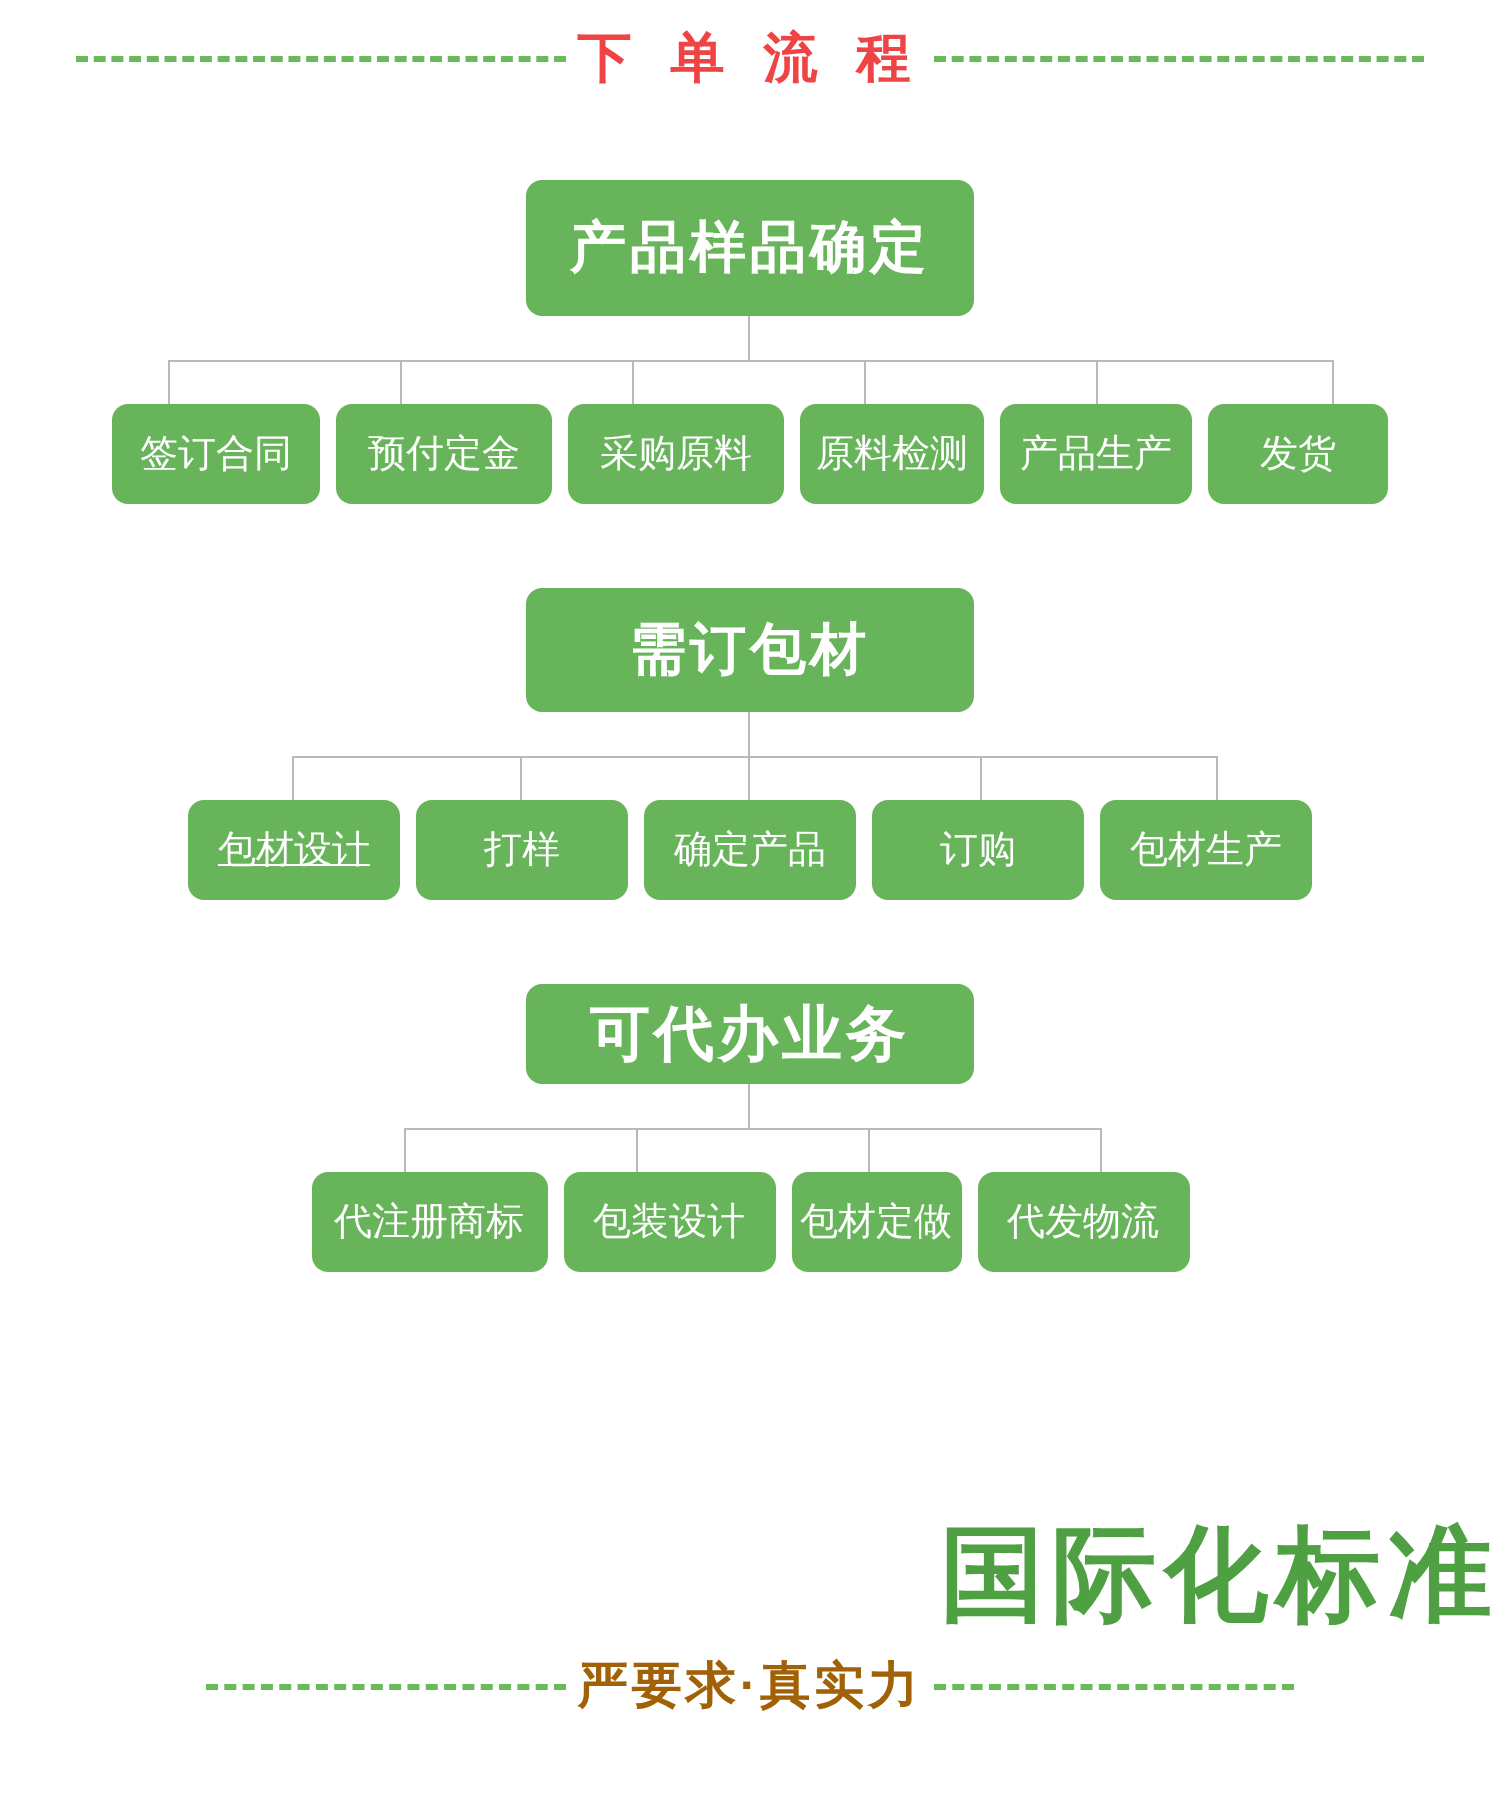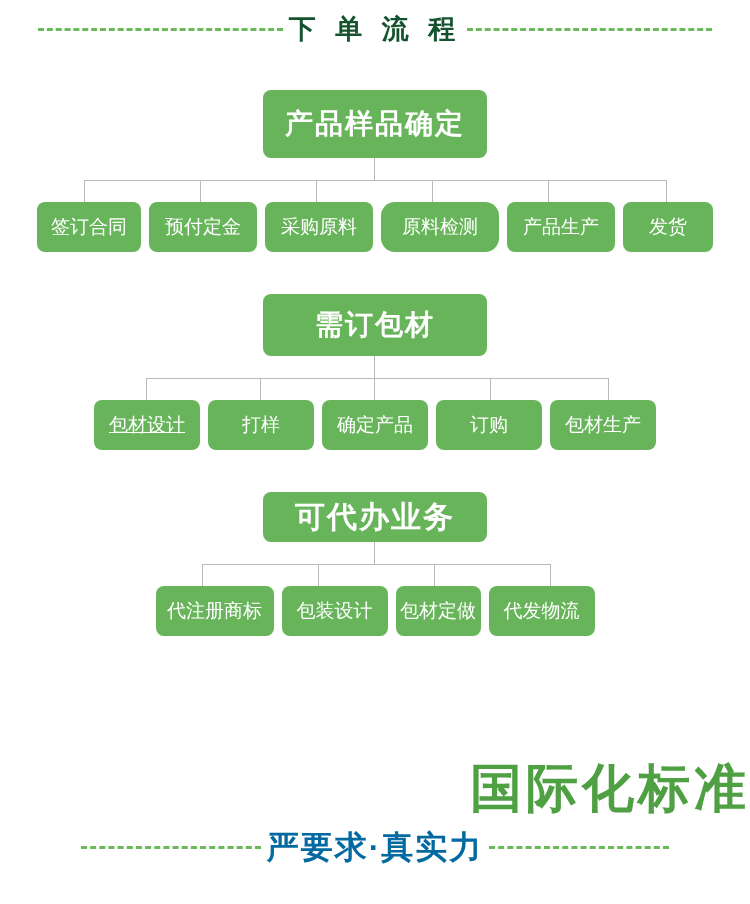--- a/index.html
+++ b/index.html
@@ -29,21 +29,21 @@
   .dash-line {
     height: 0;
     border-top: 3px dashed #6aba5c;
     flex: 0 0 auto;
   }
   .dash-line.left  { width: 245px; }
   .dash-line.right { width: 245px; }
   .header-title {
     font-size: 27px;
     font-weight: bold;
-    color: #14532d;
+    color: #ef4444;
     letter-spacing: 6px;
     padding: 0 6px;
     white-space: nowrap;
     line-height: 1;
   }
 
   
   .flow {
     position: absolute;
     top: 90px;
@@ -148,23 +148,23 @@
     margin-top: 14px;
     display: flex;
     align-items: center;
     justify-content: center;
   }
   .footer-sub-row .dash-line {
     border-top: 3px dashed #6aba5c;
     width: 180px;
   }
   .footer-sub {
-    font-size: 32px;
-    font-weight: bold;
-    color: #0369a1;
+    font-size: 25px;
+    font-weight: bold;
+    color: #a16207;
     letter-spacing: 2px;
     padding: 0 6px;
     white-space: nowrap;
     line-height: 1;
   }
 </style>
 </head>
 <body>
 
 <div class="header">
@@ -186,22 +186,22 @@
       <div class="conn-stub" style="left:200px;"></div>
       <div class="conn-stub" style="left:316px;"></div>
       <div class="conn-stub" style="left:432px;"></div>
       <div class="conn-stub" style="left:548px;"></div>
       <div class="conn-stub" style="left:666px;"></div>
     </div>
     <div class="child-row">
       <div class="child-box" style="width:104px;">签订合同</div>
       <div class="child-box" style="width:108px;">预付定金</div>
       <div class="child-box" style="width:108px;">采购原料</div>
-      <div class="child-box" style="width:118px;border-radius:14px;">原料检测</div>
-      <div class="child-box" style="width:108px;">产品生产</div>
+      <div class="child-box" style="width:92px;">原料检测</div>
+      <div class="child-box" style="width:96px;">产品生产</div>
       <div class="child-box" style="width:90px;">发货</div>
     </div>
   </div>
 
   <div class="gap-1"></div>
 
   <div class="group">
     <div class="head-row">
       <div class="head-box h2">需订包材</div>
     </div>

